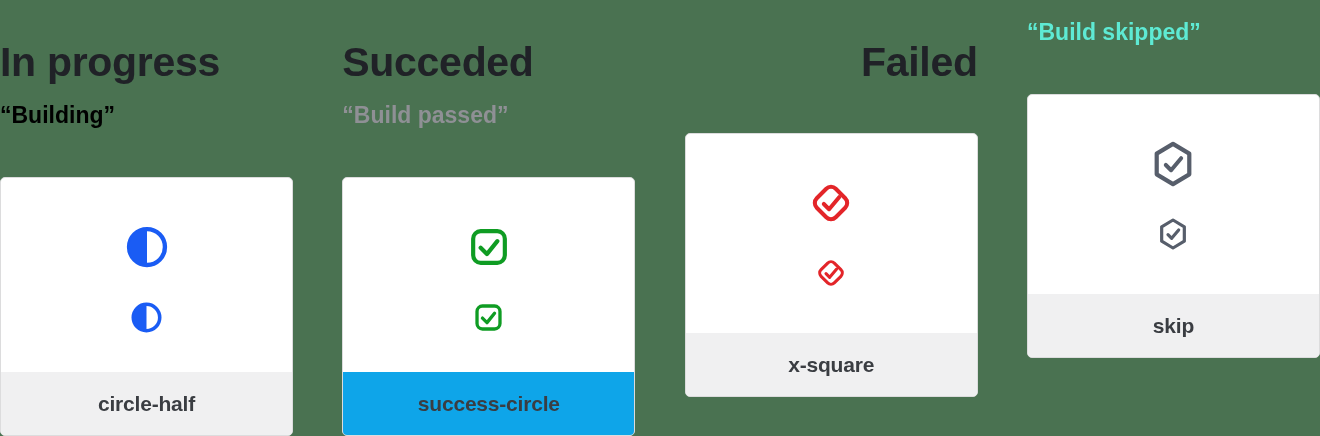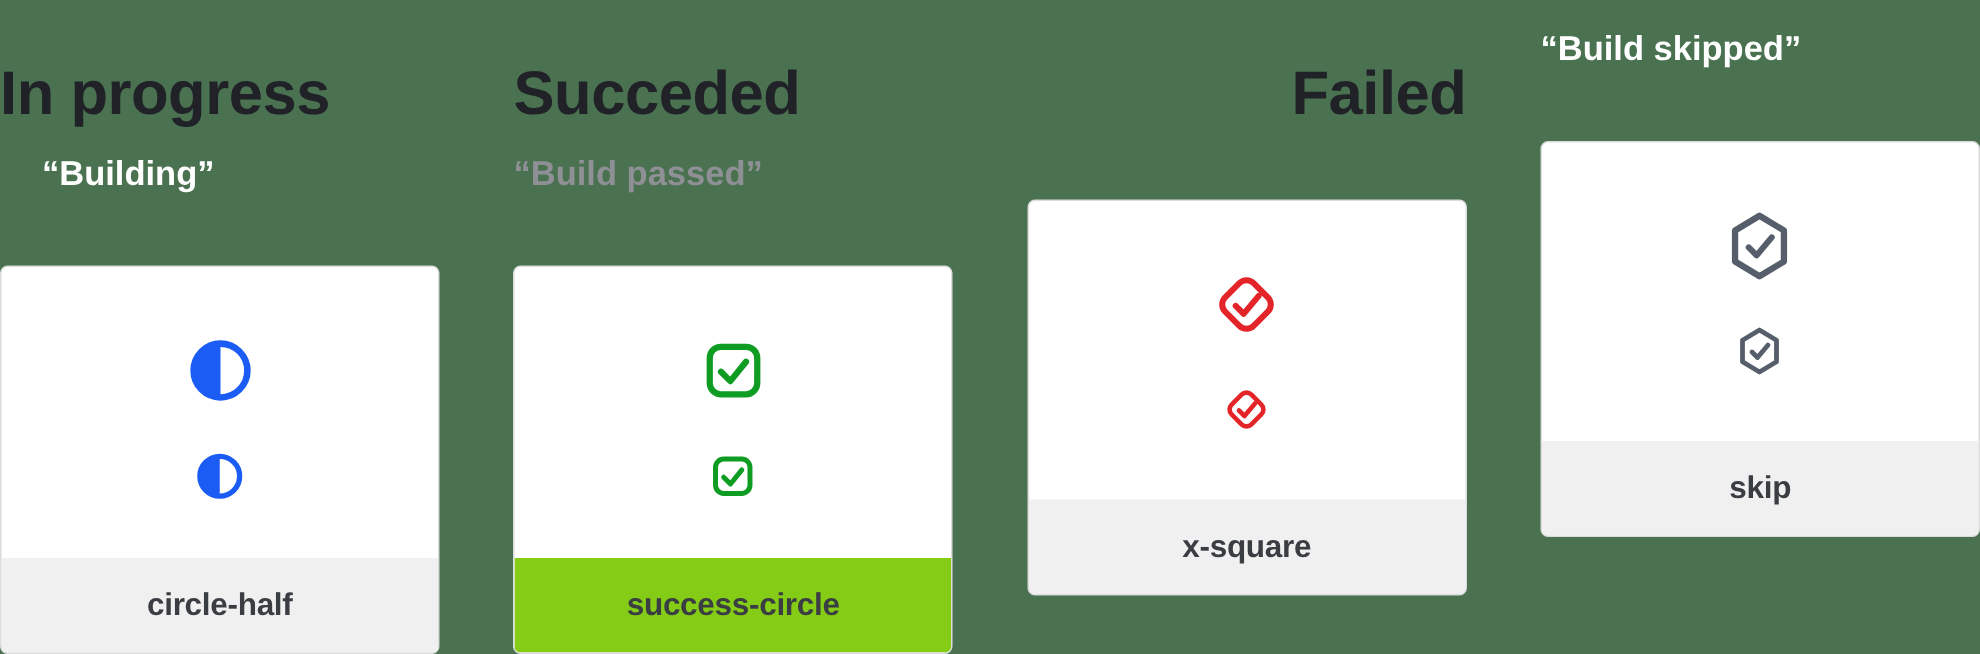--- a/index.html
+++ b/index.html
@@ -78,21 +78,21 @@
   }
   svg { display: block; overflow: visible; }
 </style>
 </head>
 <body style="background: rgb(74, 114, 81);">
 
 <div class="row">
 
   <div class="col">
     <h2 class="title" style="color: rgb(32, 34, 39);">In progress</h2>
-    <div class="subtitle" style="color: #ffffff; margin-left: 28px;">“Building”</div>
+    <div class="subtitle" style="color: #000000;">“Building”</div>
     <div class="card" style="border-color: rgb(220, 220, 221);">
       <div class="card-body">
         <div class="slot-lg">
           <svg width="42" height="42" viewBox="0 0 48 48">
             <circle cx="24" cy="24" r="20.5" fill="none" stroke-width="5" stroke="#1a5cf4"></circle>
             <path d="M24 3.5 A20.5 20.5 0 0 0 24 44.5 Z" fill="#1a5cf4"></path>
           </svg>
         </div>
         <div class="slot-sm">
           <svg width="31" height="31" viewBox="0 0 48 48">
@@ -118,21 +118,21 @@
             <path d="M14 25l7.5 7.5L34 17" fill="none" stroke-width="5" stroke-linecap="round" stroke-linejoin="round" stroke="#0f9c23"></path>
           </svg>
         </div>
         <div class="slot-sm">
           <svg width="29" height="29" viewBox="0 0 48 48">
             <rect x="5" y="5" width="38" height="38" rx="9" fill="none" stroke-width="5.5" stroke="#0f9c23"></rect>
             <path d="M14 25l7.5 7.5L34 17" fill="none" stroke-width="5.5" stroke-linecap="round" stroke-linejoin="round" stroke="#0f9c23"></path>
           </svg>
         </div>
       </div>
-      <div class="card-footer" style="background: #84cc16;">
+      <div class="card-footer" style="background: #0ea5e9;">
         <span class="icon-label" style="color: rgb(58, 61, 66);">success-circle</span>
       </div>
     </div>
   </div>
 
   <div class="col">
     <h2 class="title" style="color: rgb(32, 34, 39); text-align: right;">Failed</h2>
     <div class="card" style="border-color: rgb(220, 220, 221);">
       <div class="card-body">
         <div class="slot-lg">
@@ -148,21 +148,21 @@
           </svg>
         </div>
       </div>
       <div class="card-footer" style="background: rgb(240, 240, 241);">
         <span class="icon-label" style="color: rgb(58, 61, 66);">x-square</span>
       </div>
     </div>
   </div>
 
   <div class="col">
-    <div class="subtitle" style="color: #ffffff;">“Build skipped”</div>
+    <div class="subtitle" style="color: #5eead4;">“Build skipped”</div>
     <div class="card" style="border-color: rgb(220, 220, 221);">
       <div class="card-body">
         <div class="slot-lg">
           <svg width="46" height="46" viewBox="0 0 48 48">
             <path d="M24 3L41 13.2V34.8L24 45L7 34.8V13.2Z" fill="none" stroke-width="4.4" stroke-linejoin="round" stroke="#575e6b"></path>
             <path d="M16.5 25l5.5 5.5L32.5 18" fill="none" stroke-width="4.2" stroke-linecap="round" stroke-linejoin="round" stroke="#575e6b"></path>
           </svg>
         </div>
         <div class="slot-sm">
           <svg width="32" height="32" viewBox="0 0 48 48">

